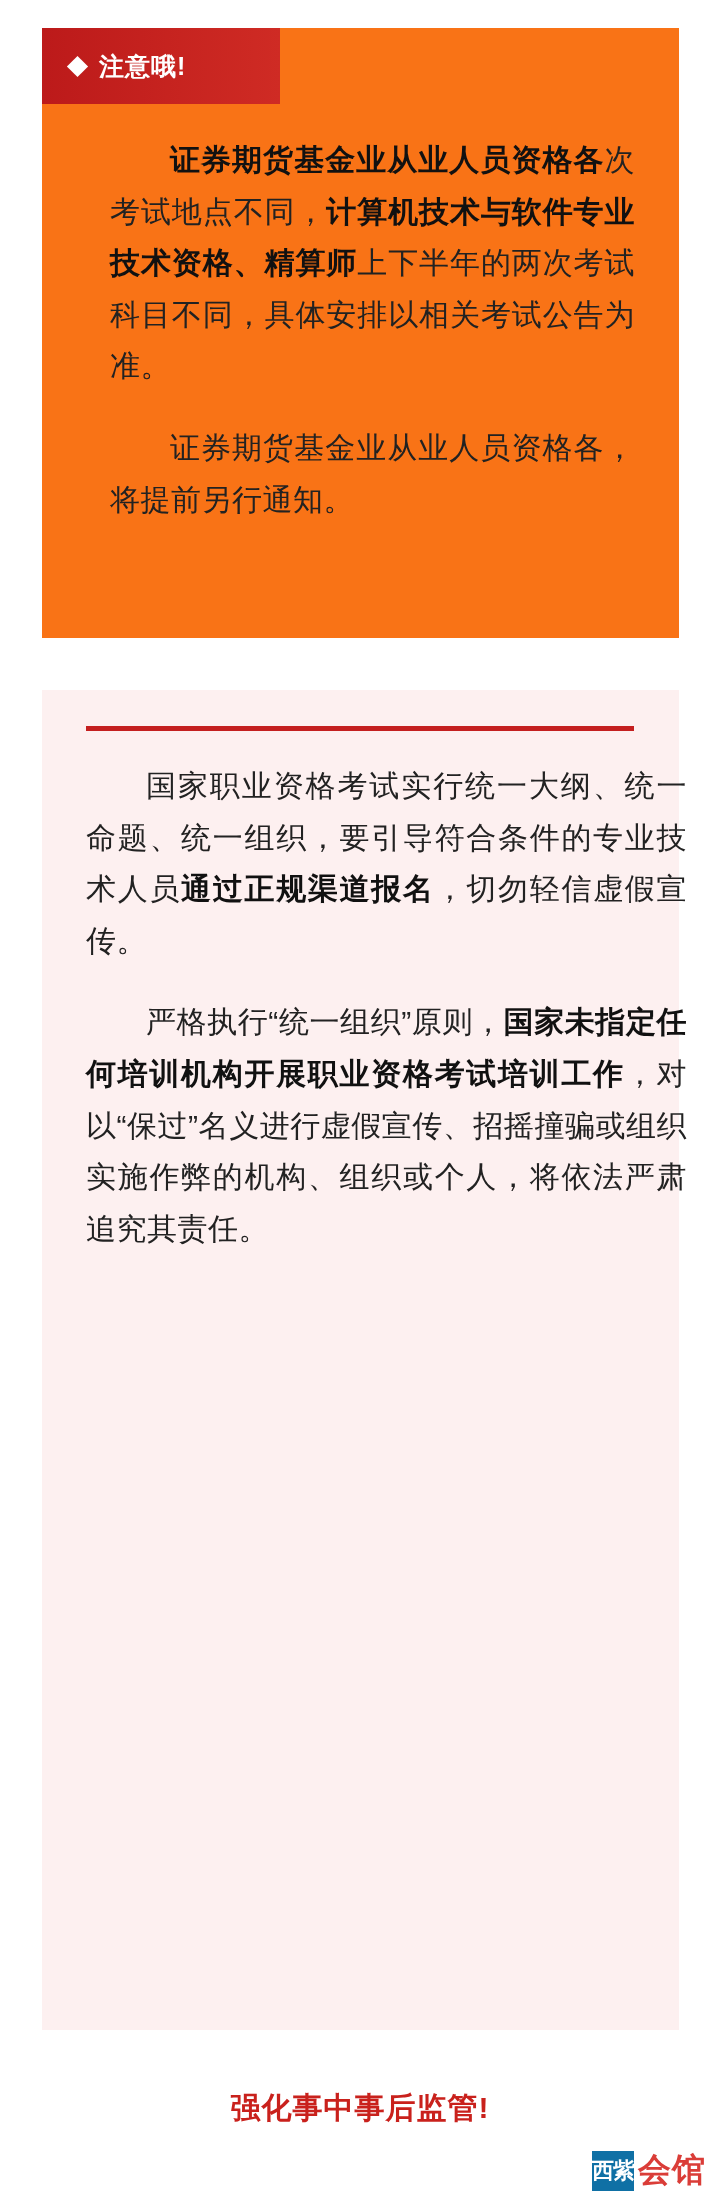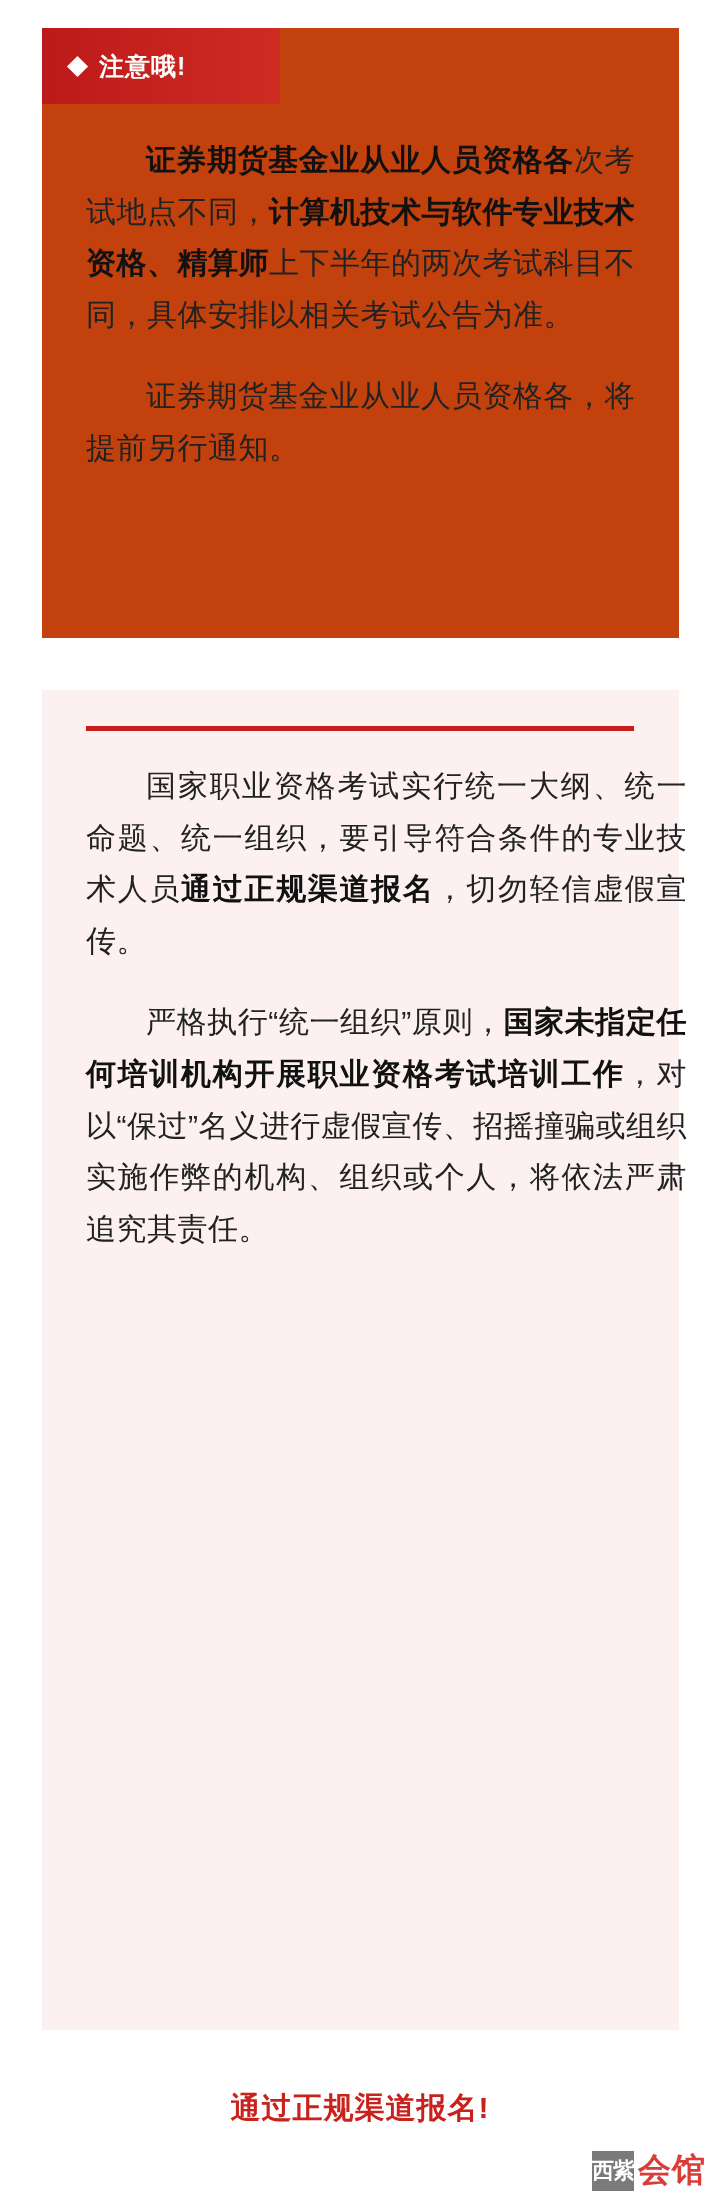--- a/index.html
+++ b/index.html
@@ -21,21 +21,21 @@
     overflow: hidden;
   }
 
   
   .notice-card {
     position: absolute;
     left: 42px;
     top: 28px;
     width: 637px;
     height: 610px;
-    background: #c2410c;
+    background: #f97316;
   }
   .notice-tab {
     position: absolute;
     left: 0px;
     top: 0px;
     width: 238px;
     height: 76px;
     background: #c21d1d;
     background: linear-gradient(90deg, #bc1a1a 0%, #cf2b24 100%);
     display: flex;
@@ -57,21 +57,21 @@
     font-weight: bold;
     letter-spacing: 1px;
     line-height: 1;
   }
   .notice-body {
     position: absolute;
     left: 0;
     top: 76px;
     width: 637px;
     box-sizing: border-box;
-    padding: 30px 44px 30px 44px;
+    padding: 30px 44px 30px 68px;
   }
   .notice-body p {
     margin: 0 0 30px 0;
     font-size: 30px;
     line-height: 1.72;
     color: #222222;
     text-align: justify;
     text-indent: 2em;
     letter-spacing: 0.5px;
   }
@@ -135,21 +135,21 @@
     display: flex;
     align-items: center;
     opacity: 0.95;
   }
   .wm-badge {
     display: flex;
     align-items: center;
     justify-content: center;
     width: 42px;
     height: 40px;
-    background: #737373;
+    background: #0369a1;
     color: #ffffff;
     font-size: 22px;
     font-weight: bold;
     line-height: 1;
     letter-spacing: -1px;
   }
   .wm-text {
     margin-left: 4px;
     color: #d9332e;
     font-size: 33px;
@@ -174,20 +174,20 @@
   </div>
 
   <div class="pink-card">
     <div class="pink-rule"></div>
     <div class="pink-body" id="rules-body">
         <p><span>国家职业资格考试实行统一大纲、统一命题、统一组织，要引导符合条件的专业技术人员</span><span class="b">通过正规渠道报名</span><span>，切勿轻信虚假宣传。</span></p>
         <p><span>严格执行“统一组织”原则，</span><span class="b">国家未指定任何培训机构开展职业资格考试培训工作</span><span>，对以“保过”名义进行虚假宣传、招摇撞骗或组织实施作弊的机构、组织或个人，将依法严肃追究其责任。</span></p>
       </div>
   </div>
 
-  <div class="footer-slogan">通过正规渠道报名!</div>
+  <div class="footer-slogan">强化事中事后监管!</div>
 
   <div class="watermark">
     <span class="wm-badge">西紫</span>
     <span class="wm-text">会馆</span>
   </div>
 
 </div>
 
 </body></html>

